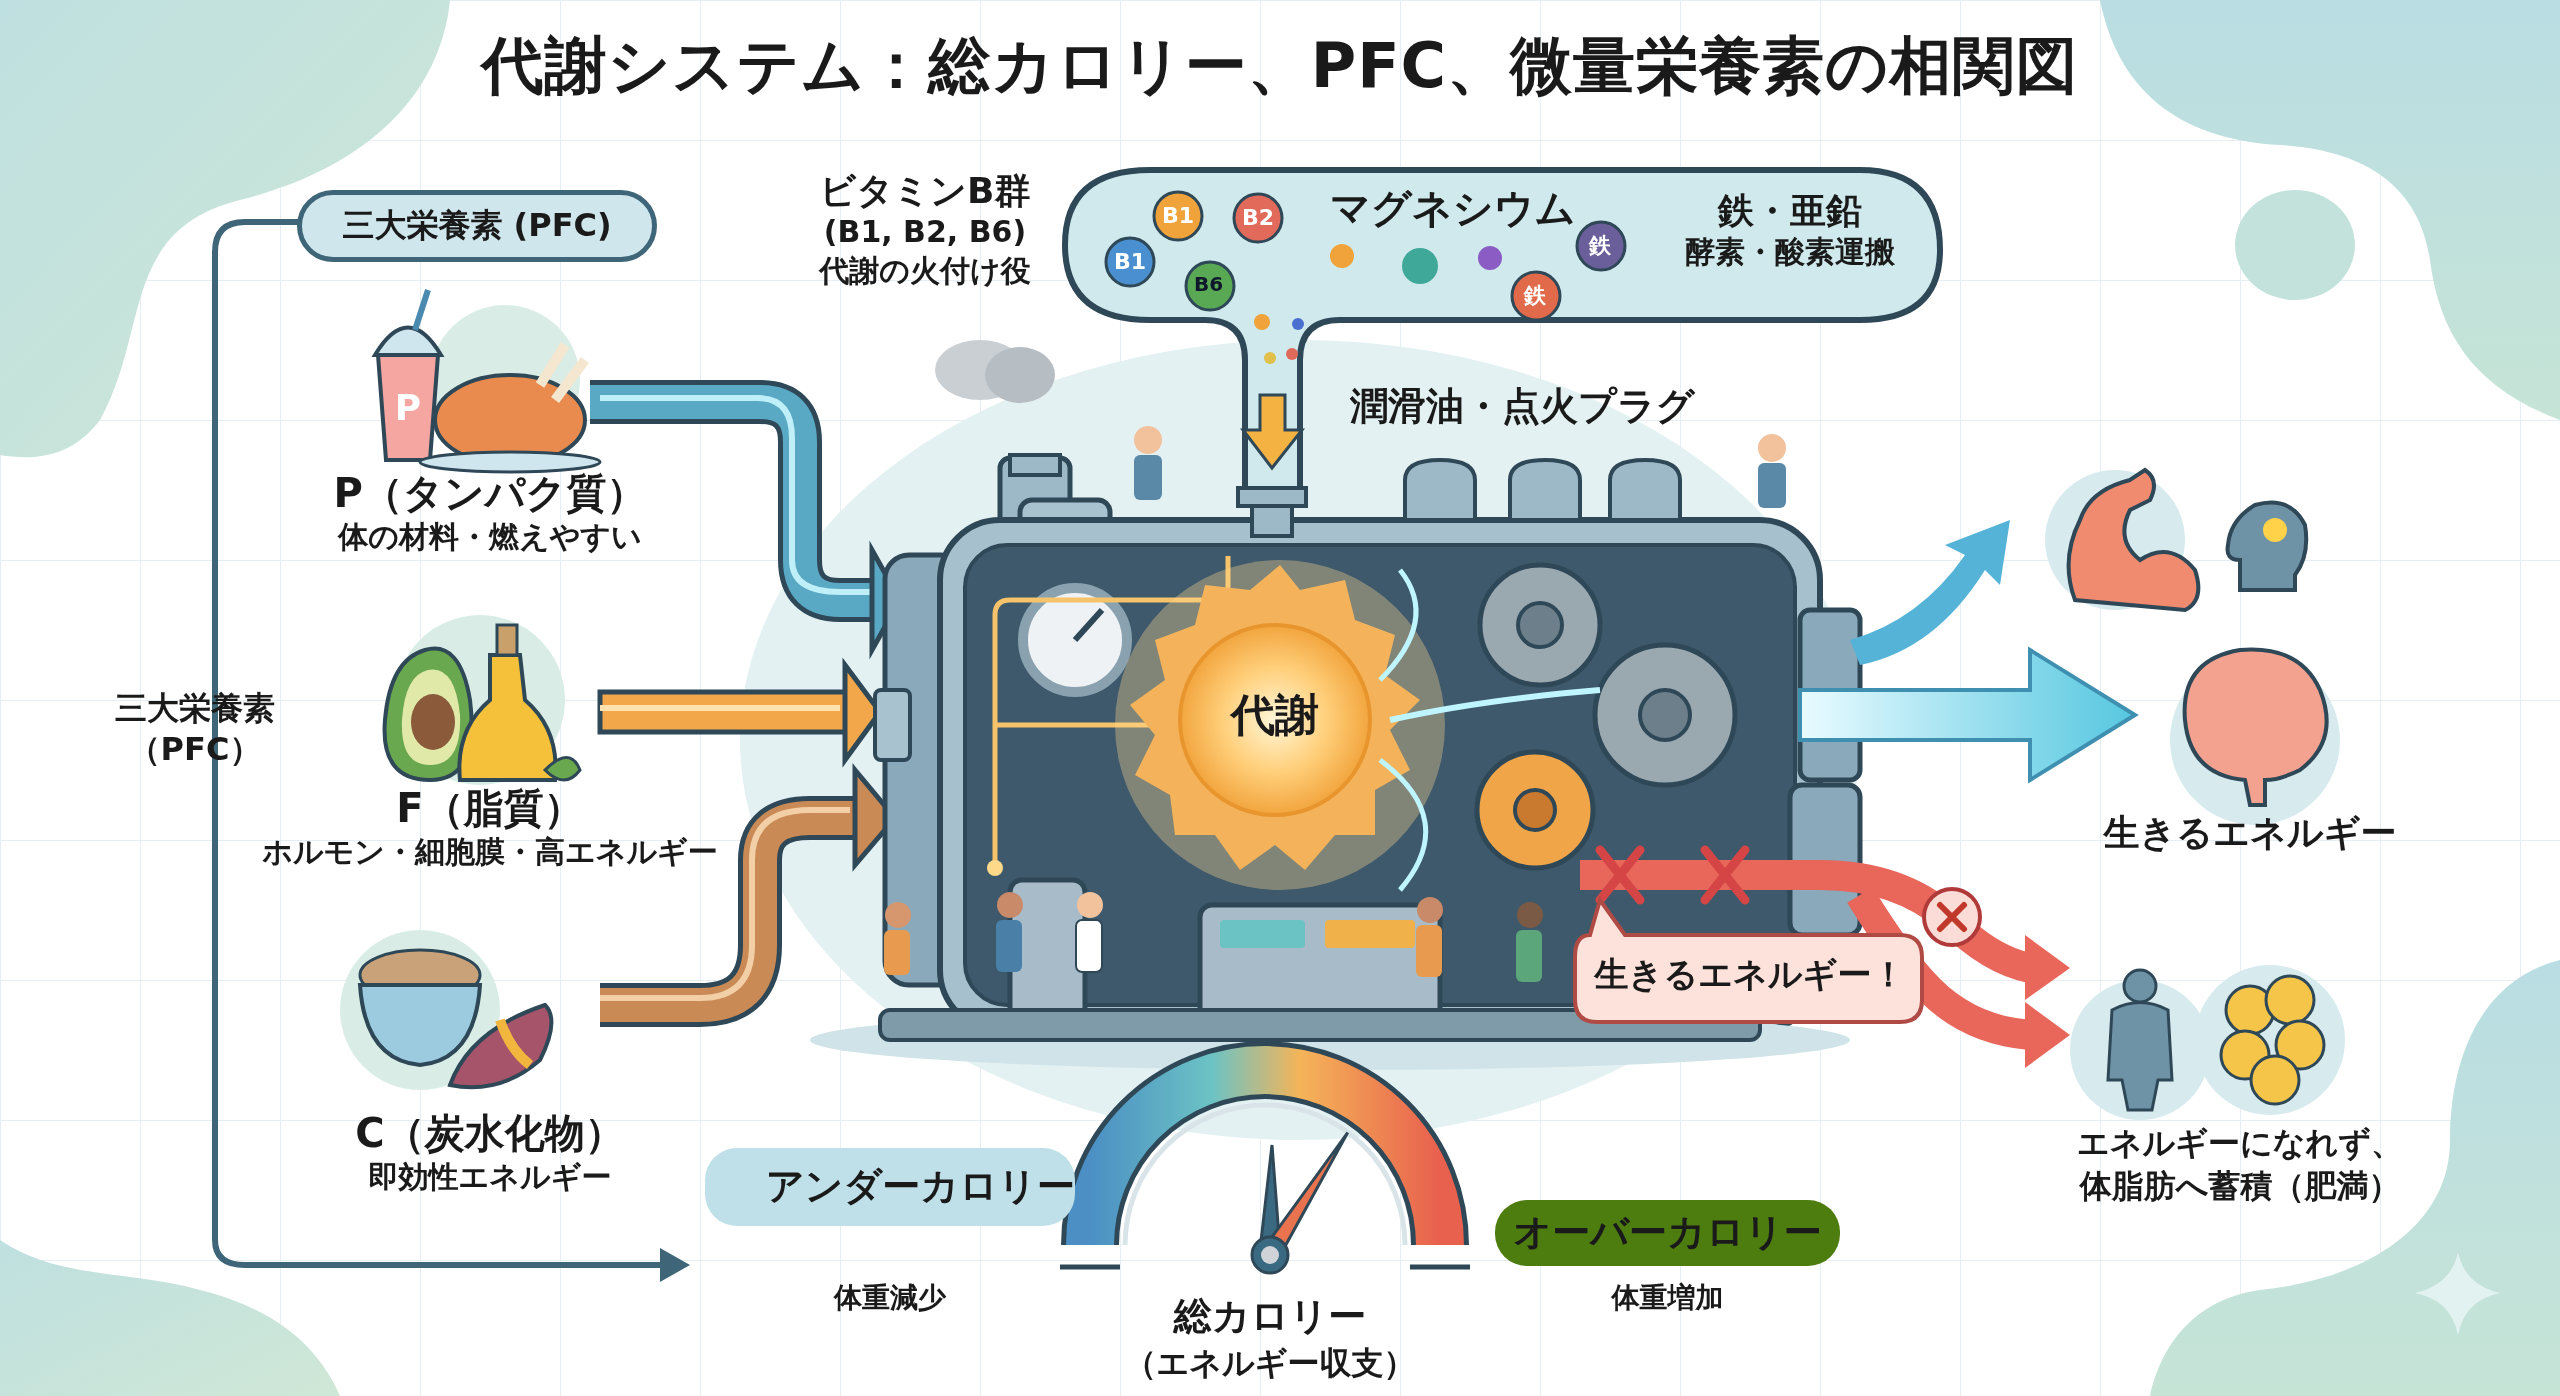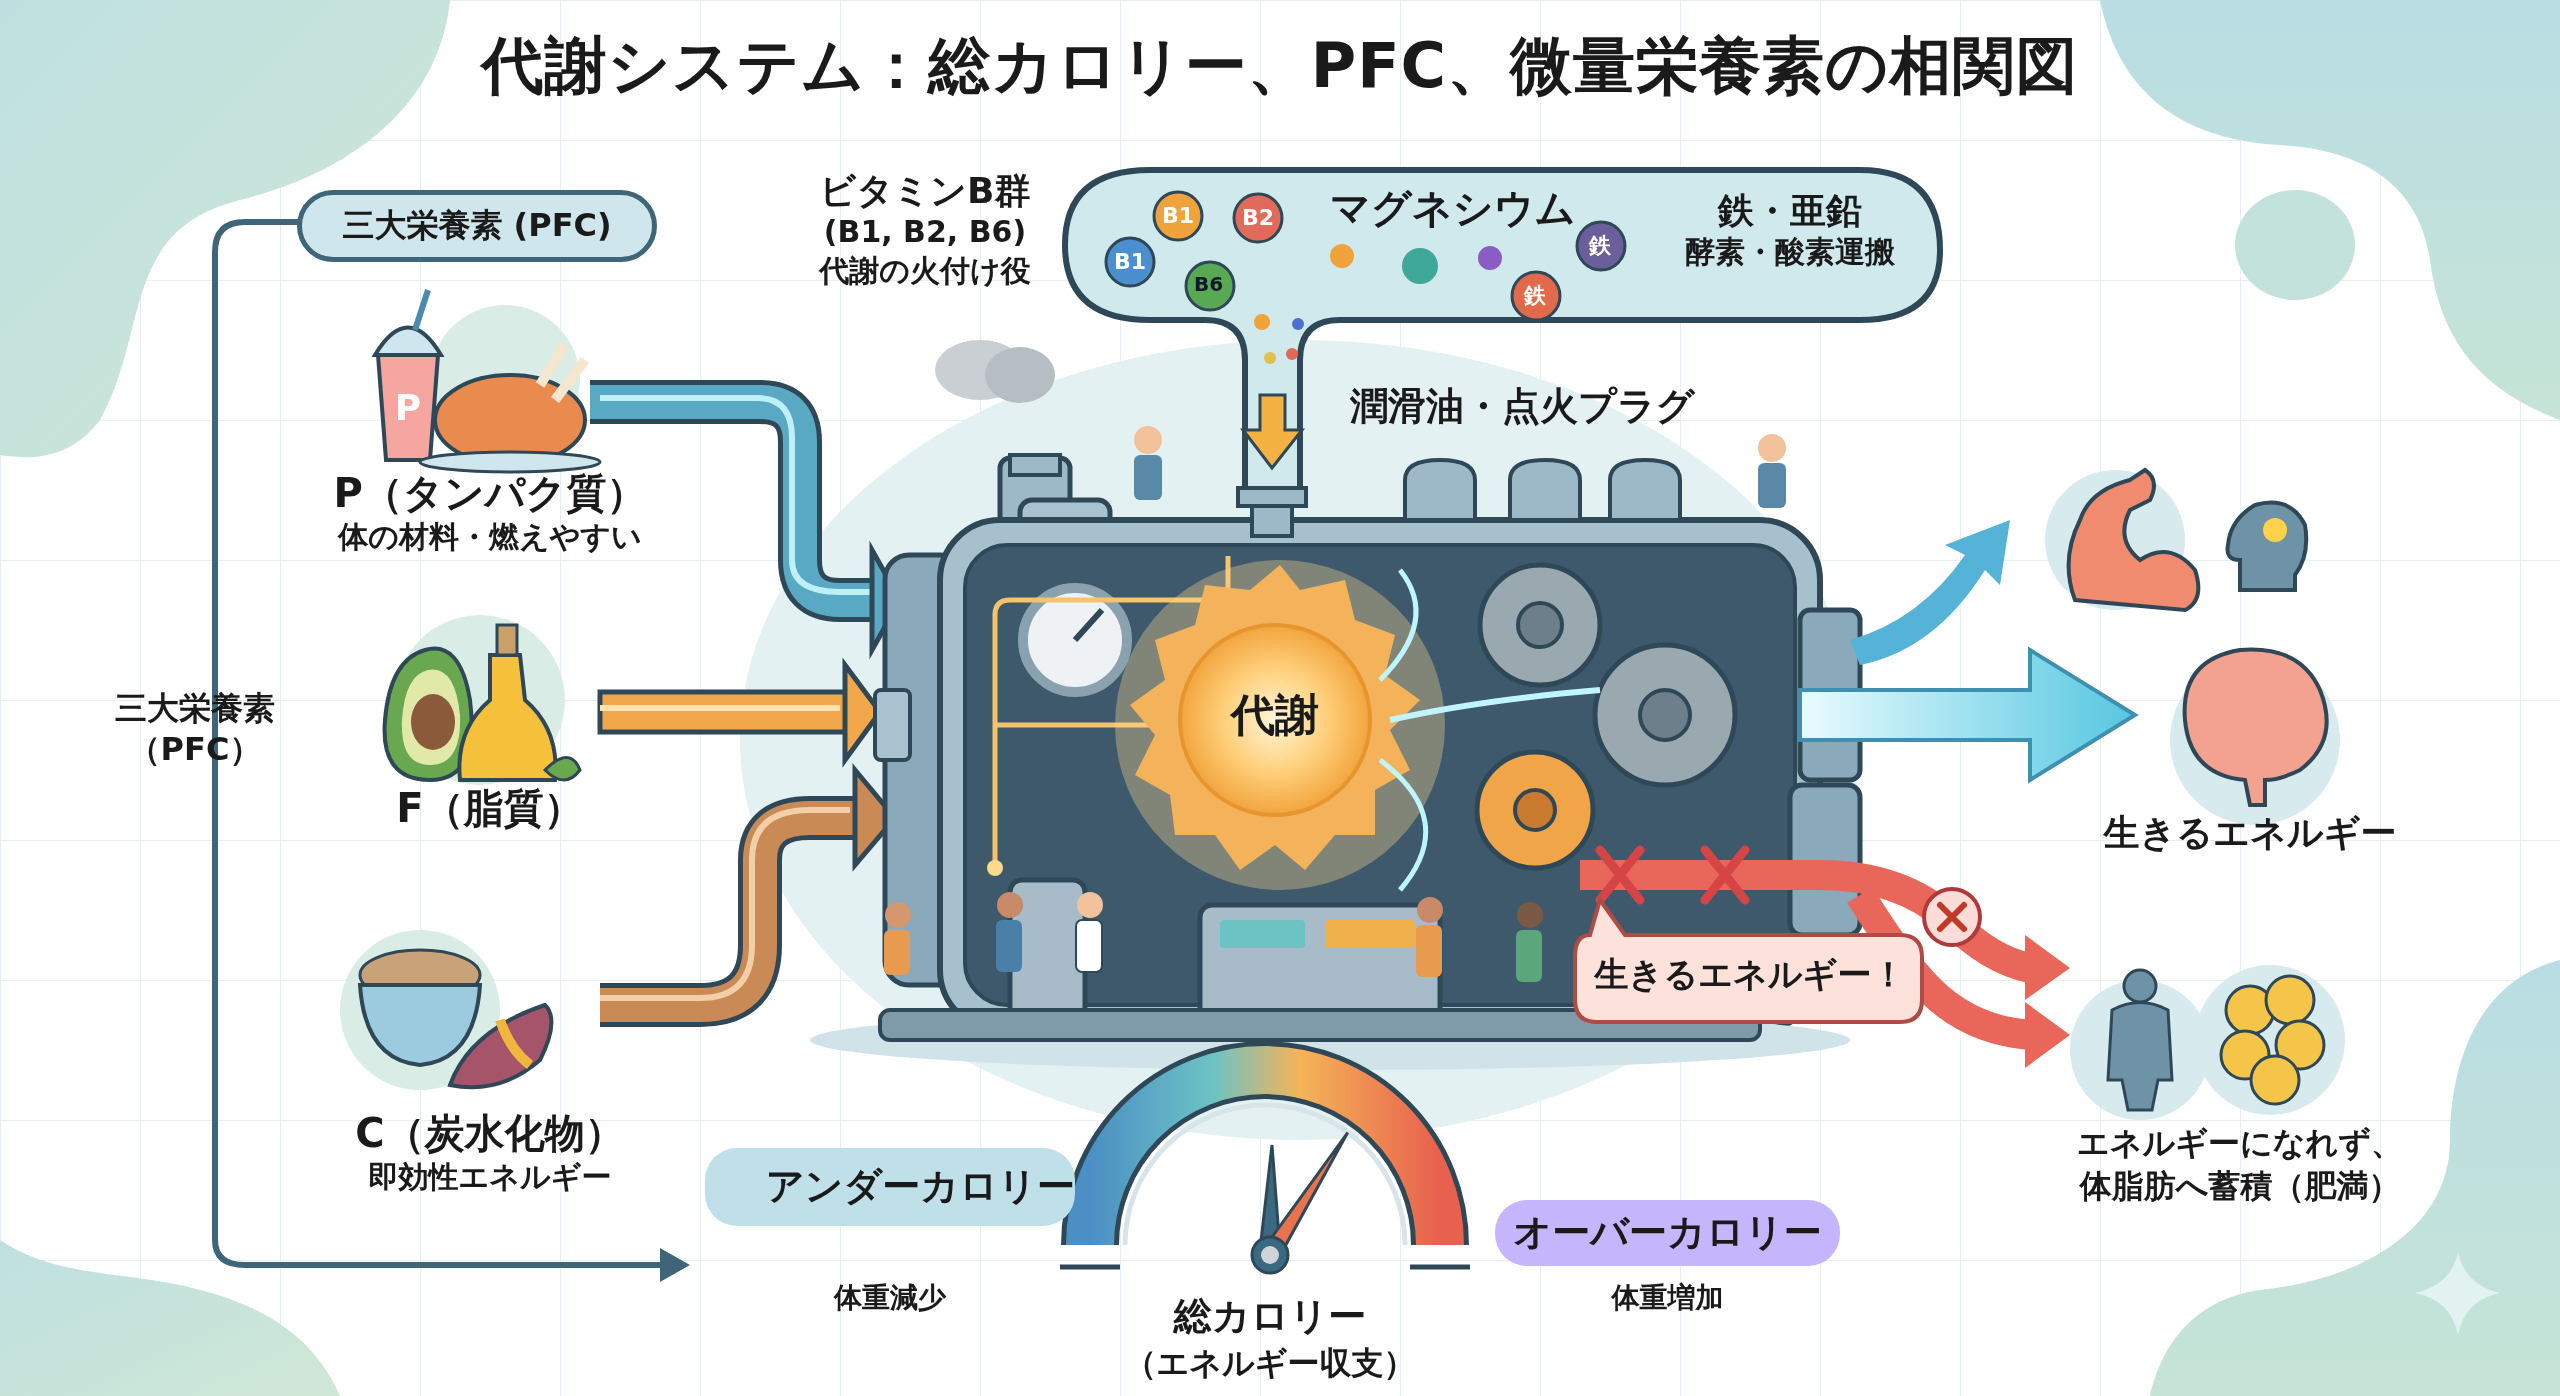--- a/index.html
+++ b/index.html
@@ -259,20 +259,21 @@
   <div>三大栄養素</div>
   <div style="margin-top:4px;">（PFC）</div>
 </div>
 
 <div class="txt center" style="left:290px;top:470px;width:400px;">
   <div class="label-lg">P（タンパク質）</div>
   <div class="label-sm" style="margin-top:4px;">体の材料・燃えやすい</div>
 </div>
 <div class="txt center" style="left:230px;top:785px;width:520px;">
   <div class="label-lg">F（脂質）</div>
+  <div class="label-sm" style="margin-top:4px;">ホルモン・細胞膜・高エネルギー</div>
 </div>
 <div class="txt center" style="left:300px;top:1110px;width:380px;">
   <div class="label-lg">C（炭水化物）</div>
   <div class="label-sm" style="margin-top:4px;">即効性エネルギー</div>
 </div>
 
 <div class="txt center" style="left:790px;top:170px;width:270px;">
   <div class="label-md" style="font-size:36px;">ビタミンB群</div>
   <div class="label-sm" style="margin-top:4px;">(B1, B2, B6)</div>
   <div class="label-sm" style="margin-top:4px;">代謝の火付け役</div>
@@ -302,19 +303,19 @@
 <div class="txt center" style="left:2020px;top:1125px;width:440px;">
   <div style="font-size:32px;">エネルギーになれず、</div>
   <div style="font-size:32px;margin-top:6px;">体脂肪へ蓄積（肥満）</div>
 </div>
 
 <div class="abs" style="left:705px;top:1148px;width:370px;height:78px;border-radius:32px;background:#bfe0e8;display:flex;align-items:center;justify-content:flex-end;">
   <span class="txt" style="position:static;font-size:38px;">アンダーカロリー</span>
 </div>
 <div class="txt center" style="left:705px;top:1282px;width:370px;font-size:28px;">体重減少</div>
 
-<div class="abs" style="left:1495px;top:1200px;width:345px;height:66px;border-radius:32px;background:#c4b5fd;display:flex;align-items:center;justify-content:center;">
+<div class="abs" style="left:1495px;top:1200px;width:345px;height:66px;border-radius:32px;background:#4d7c0f;display:flex;align-items:center;justify-content:center;">
   <span class="txt" style="position:static;font-size:38px;">オーバーカロリー</span>
 </div>
 <div class="txt center" style="left:1495px;top:1282px;width:345px;font-size:28px;">体重増加</div>
 
 <div class="txt center" style="left:1120px;top:1295px;width:300px;font-size:38px;">総カロリー</div>
 <div class="txt center" style="left:1100px;top:1345px;width:340px;font-size:32px;">（エネルギー収支）</div>
 
 </body></html>

